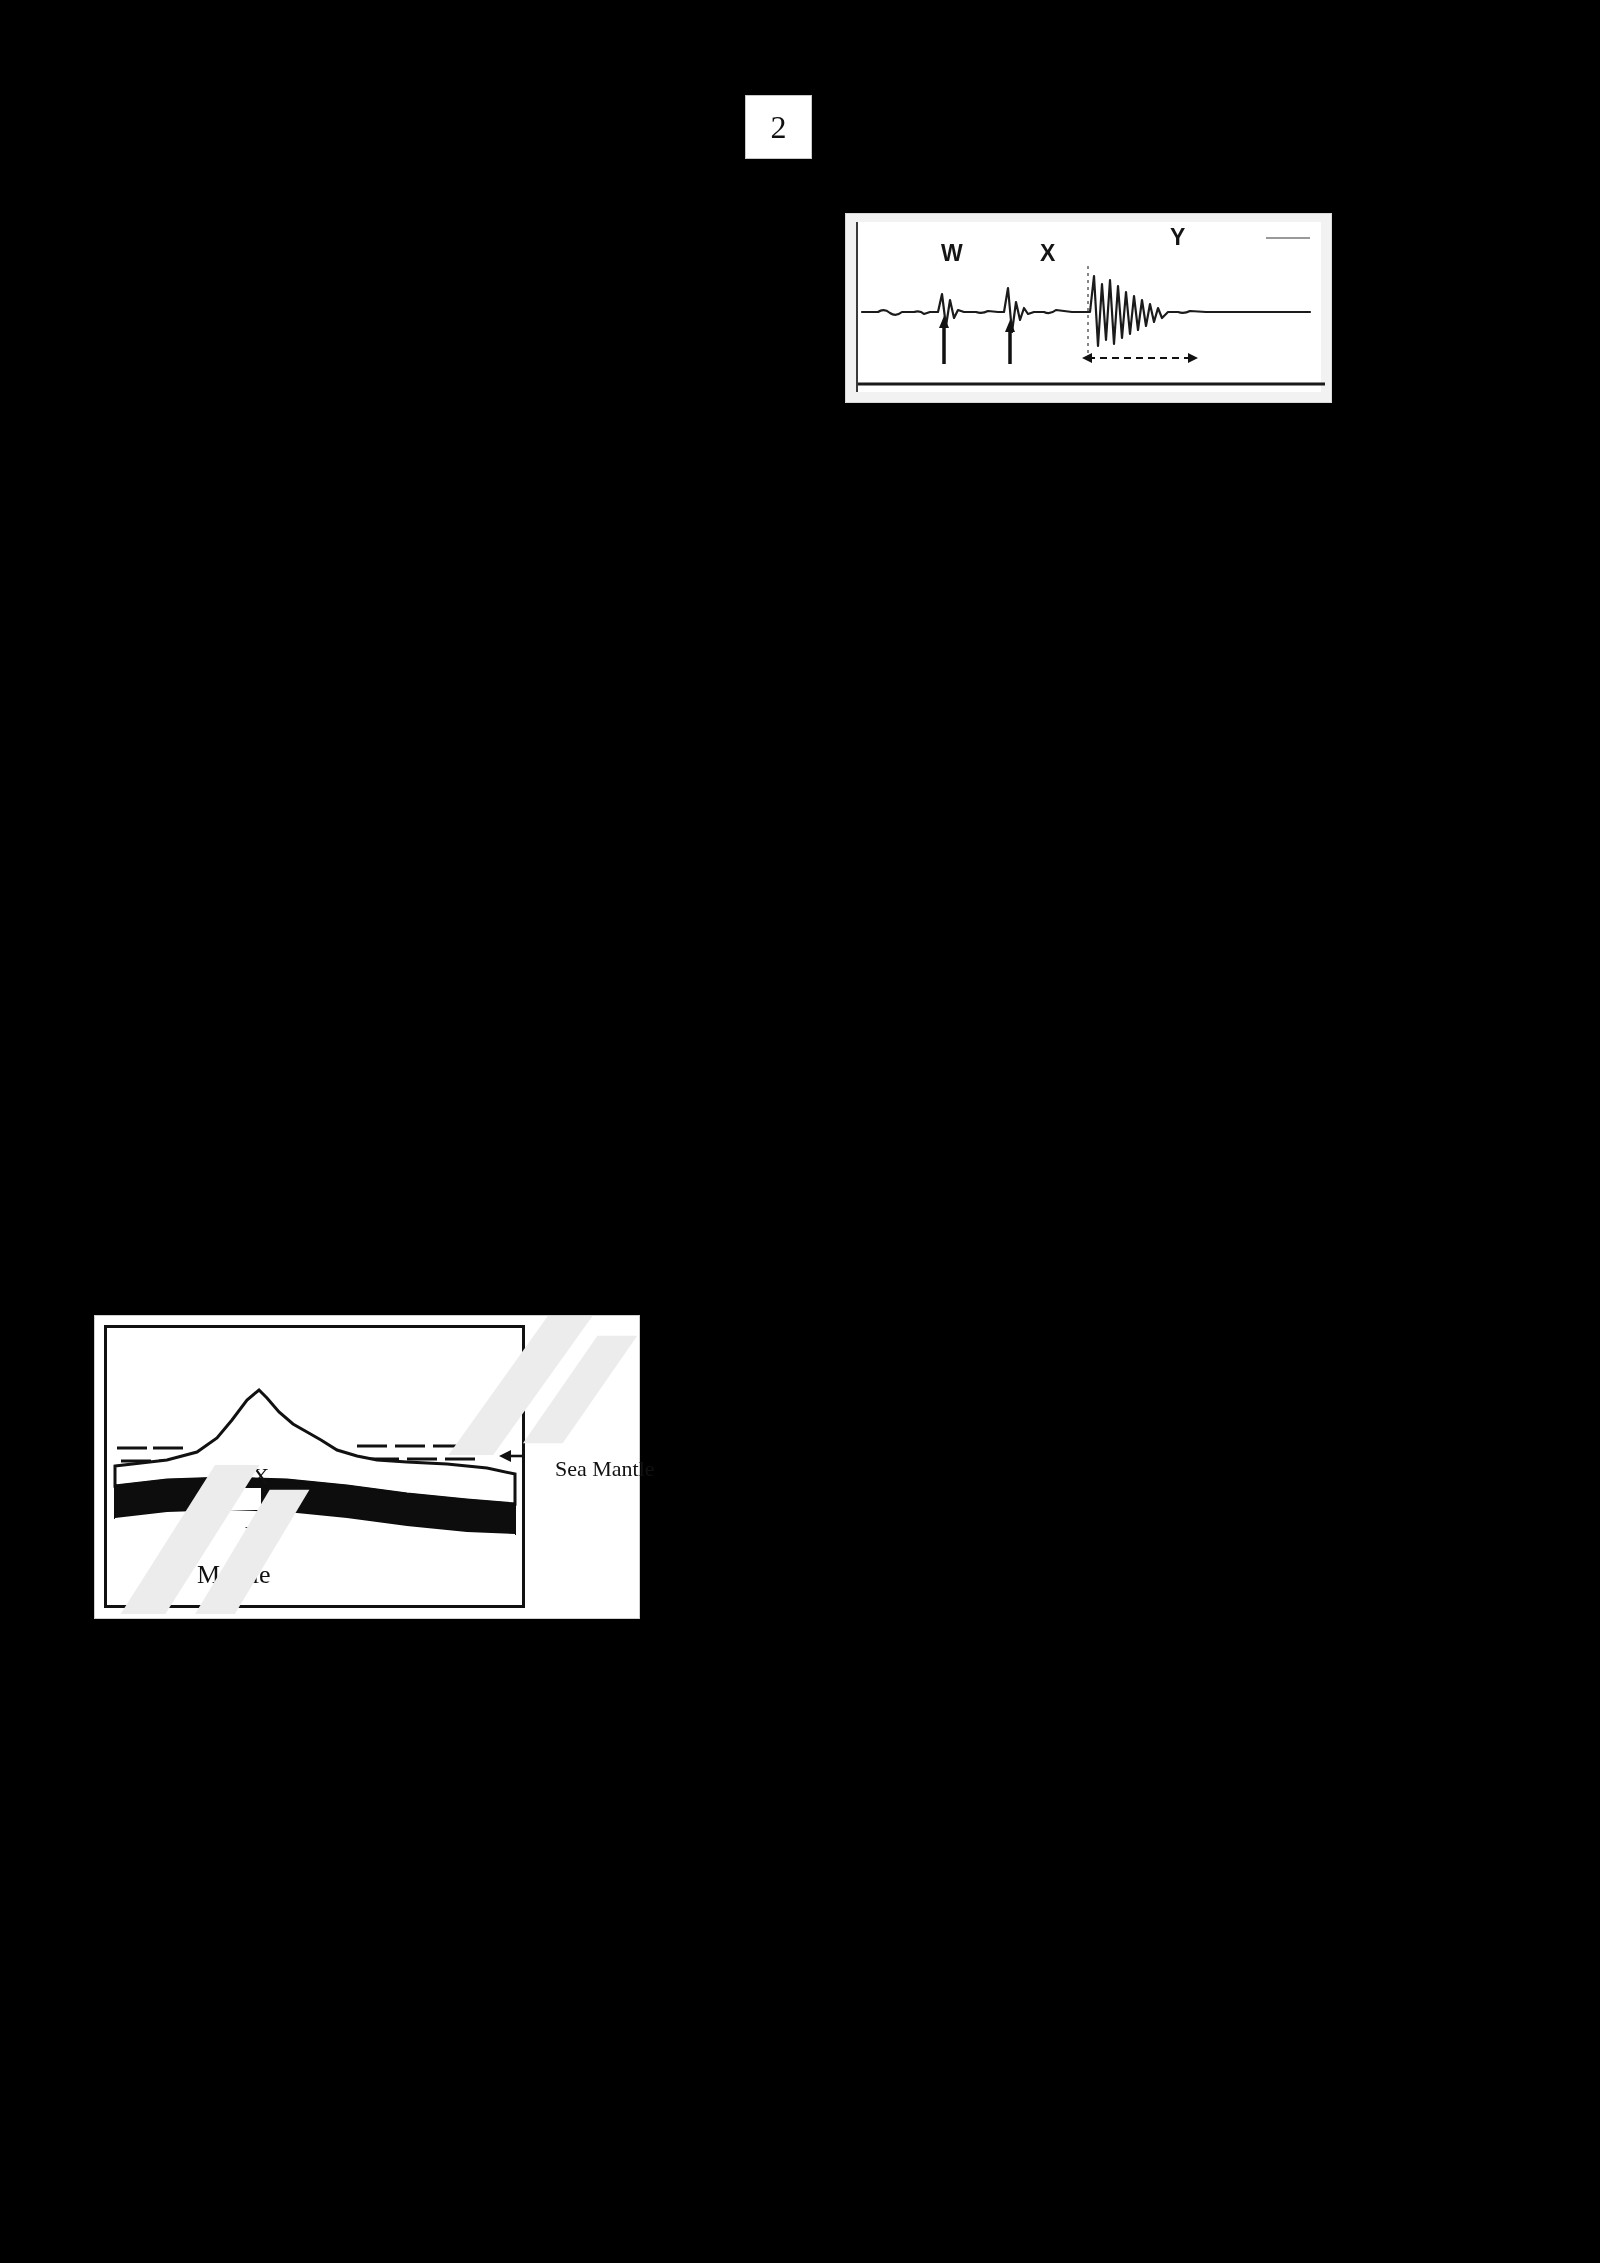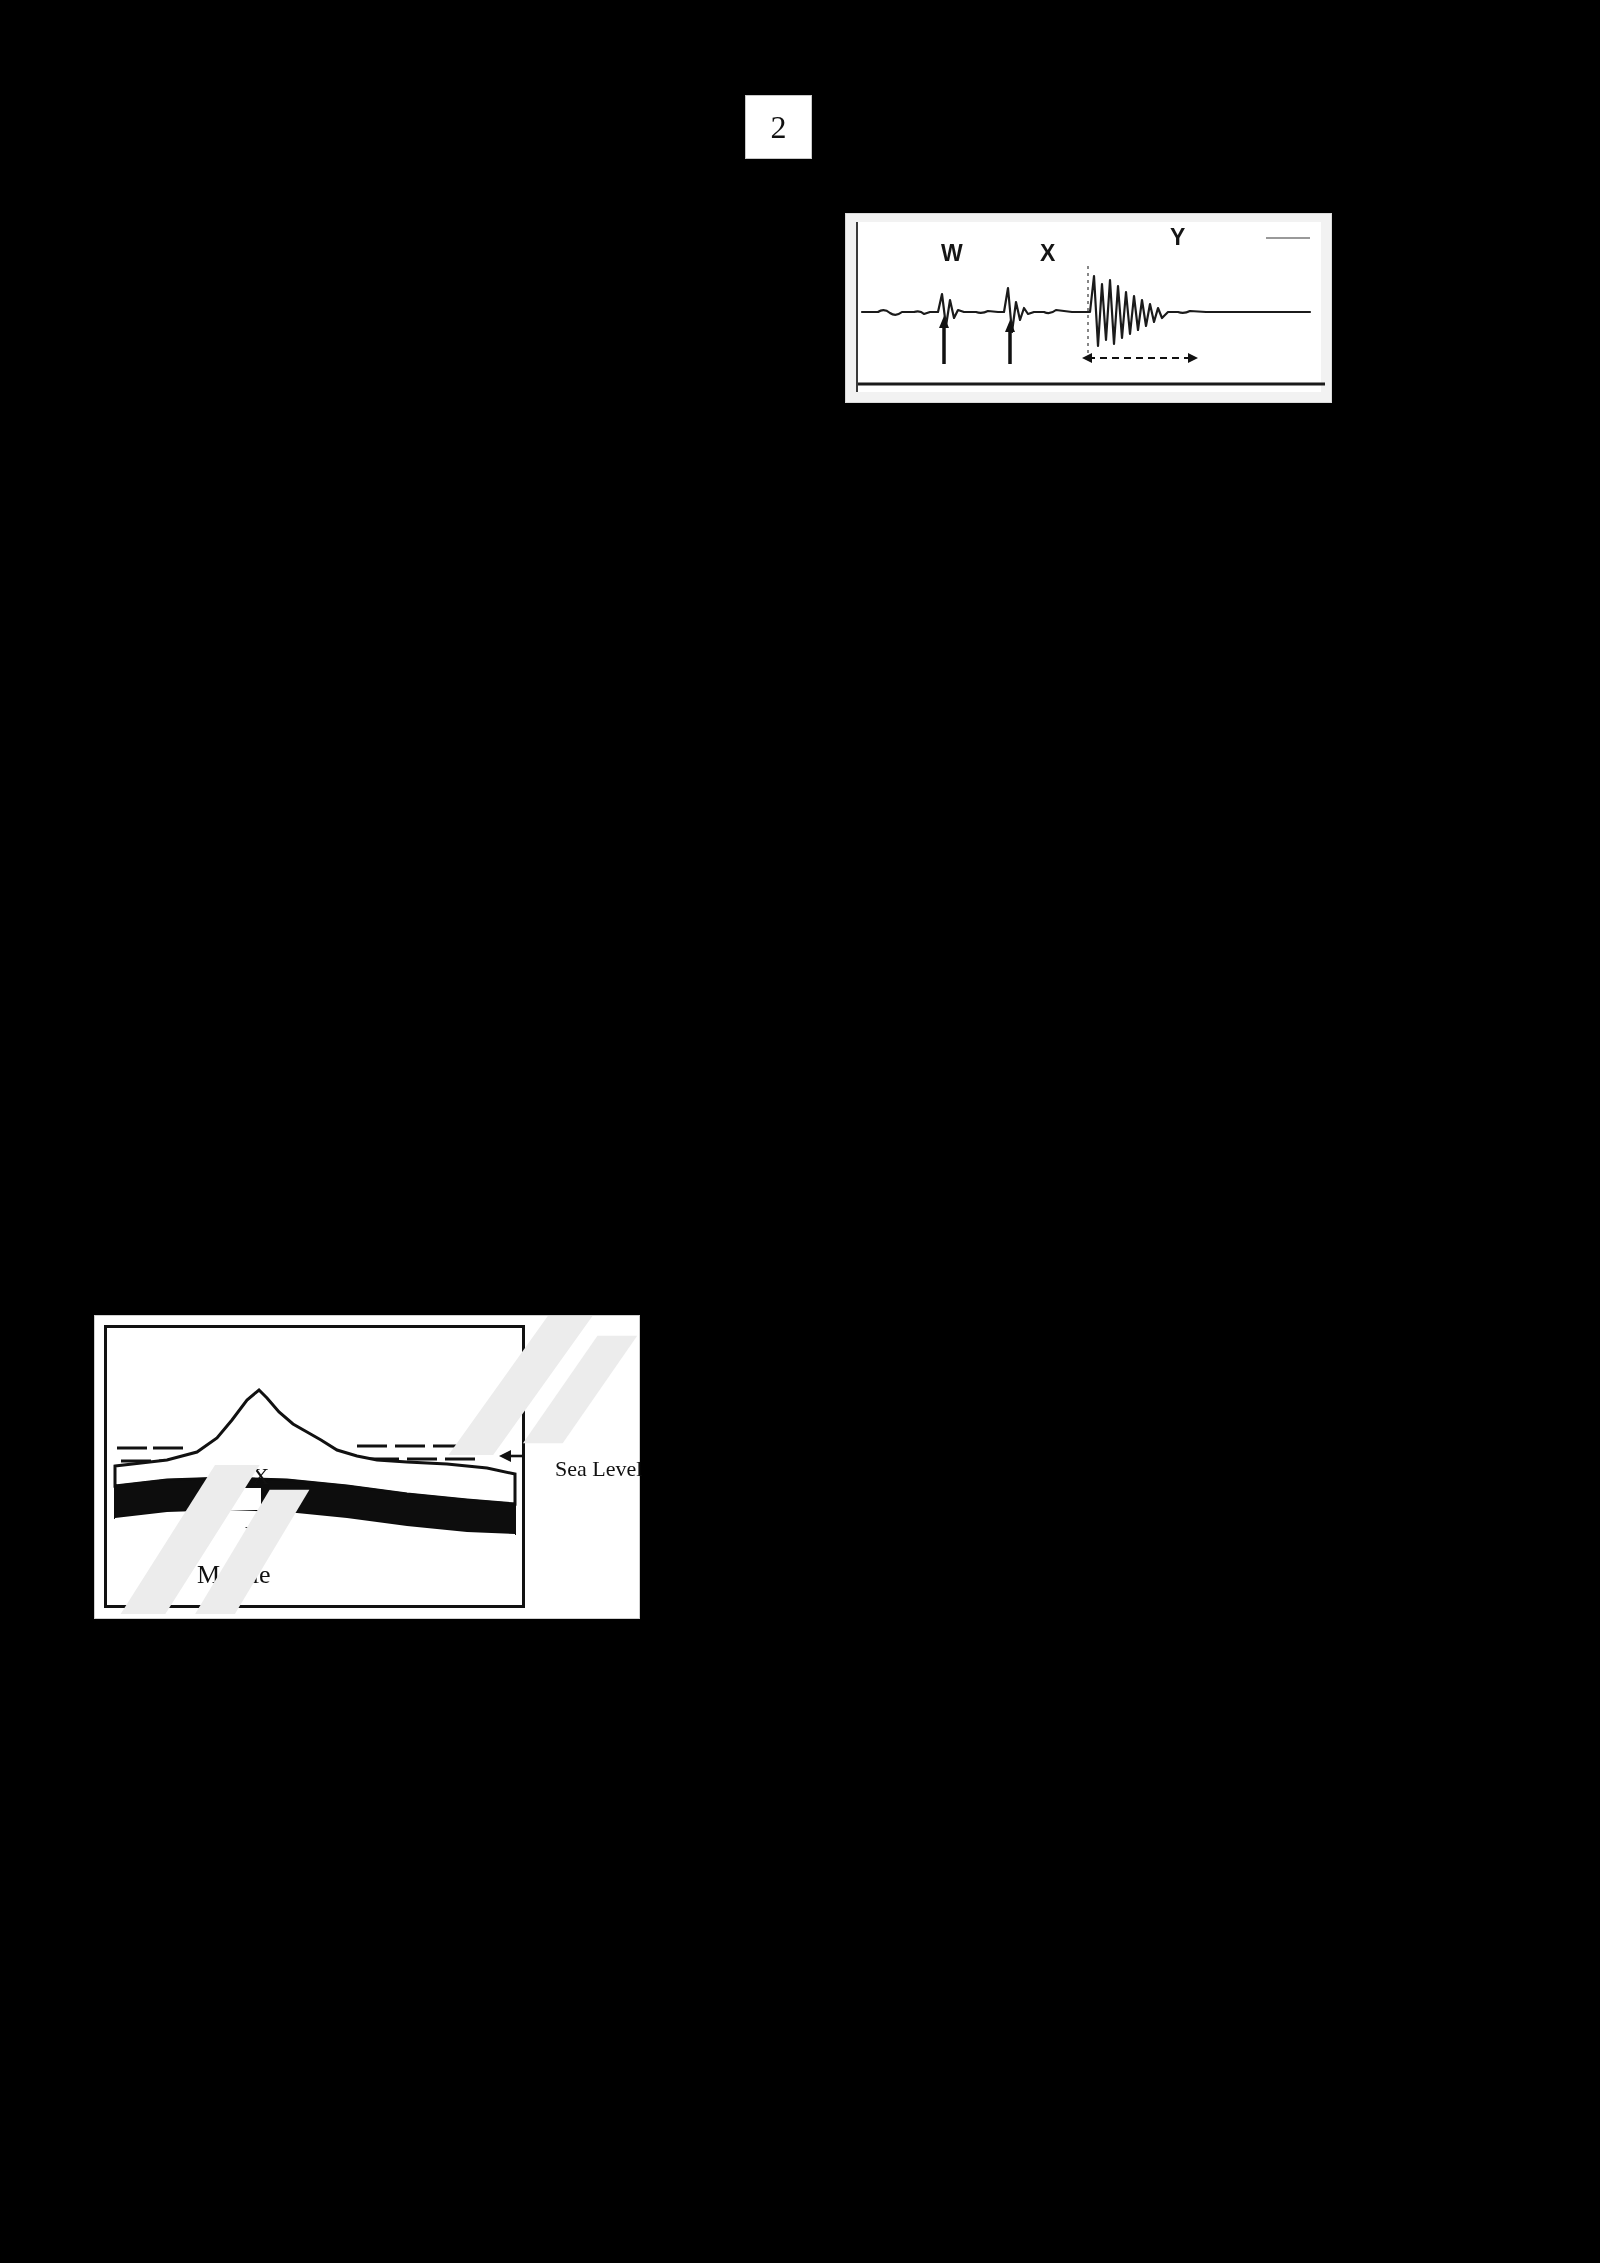--- a/index.html
+++ b/index.html
@@ -188,21 +188,21 @@
                L408,272 L8,272 Z" fill="#ffffff"></path>
 
       <g>
         <line x1="398" y1="128" x2="430" y2="128" stroke="#111111" stroke-width="2.6"></line>
         <polygon points="392,128 404,122 404,134" fill="#111111"></polygon>
       </g>
     </svg>
     <span class="cs-text" id="cs-label-x">X</span>
     <span class="cs-text" id="cs-label-y">Y</span>
     <span class="cs-text" id="cs-label-mantle">Mantle</span>
-    <span class="cs-text" id="cs-label-sealevel">Sea Level</span>
+    <span class="cs-text" id="cs-label-sealevel">Sea Mantle</span>
   </div>
   <svg class="watermark" viewBox="0 0 546 304">
     <g fill="#ececec">
       <polygon points="455,0 500,0 400,140 355,140"></polygon>
       <polygon points="505,20 545,20 470,128 430,128"></polygon>
       <polygon points="120,150 165,150 70,300 25,300"></polygon>
       <polygon points="175,175 215,175 140,300 100,300"></polygon>
     </g>
   </svg>
 </div>

